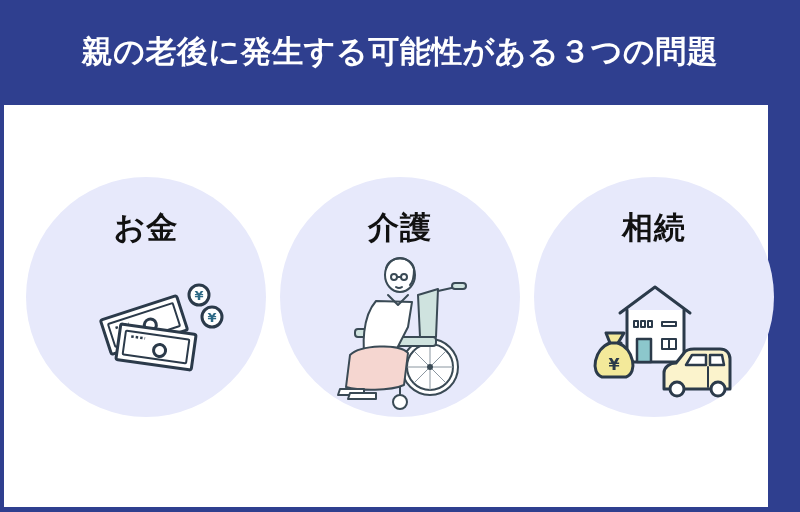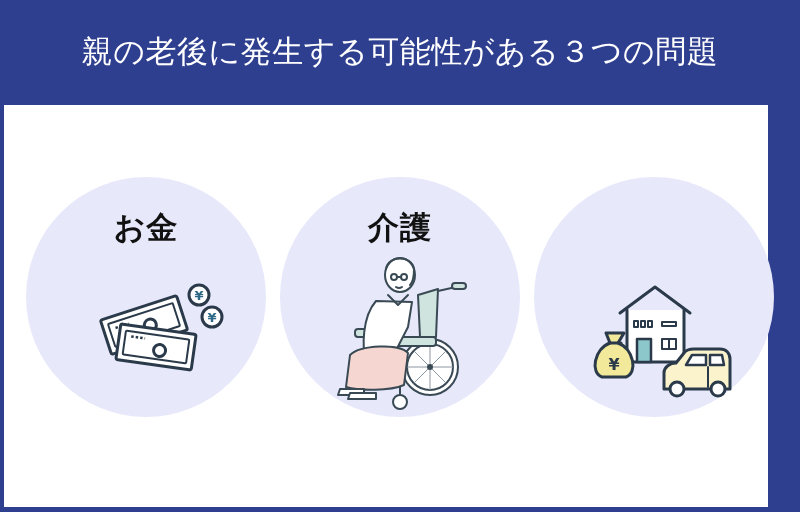--- a/index.html
+++ b/index.html
@@ -7,21 +7,21 @@
       width: 800px; height: 512px; overflow: hidden;
       background: #2f3f8f;
       font-family: "DejaVu Sans", "Liberation Sans", sans-serif;
       position: relative;
     }
     .header {
       position: absolute; left: 0; top: 0; width: 800px; height: 105px;
       display: flex; align-items: center; justify-content: center;
     }
     .title {
-      color: #ffffff; font-size: 31px; font-weight: normal; letter-spacing: 0.5px;
+      color: #ffffff; font-size: 31px; font-weight: bold; letter-spacing: 0.5px;
       margin-top: -2px;
     }
     .panel {
       position: absolute; left: 4px; top: 105px; width: 764px; height: 402px;
       background: #ffffff;
     }
     .circle {
       position: absolute; width: 240px; height: 240px; border-radius: 50%;
       background: #e7e9fb;
       top: 72px;
@@ -111,20 +111,21 @@
         <circle cx="124" cy="100" r="3"></circle>
         <line x1="117" y1="100" x2="121" y2="100"></line>
         <path d="M116 110 Q 119 112 122 110"></path>
 
         <path d="M108 118 L 118 128 L 128 118"></path>
       </g>
     </svg>
   </div>
 
   <div class="circle" style="left:530px;">
+    <div class="label">相続</div>
     <svg class="illus" viewBox="0 0 240 240">
       <g stroke="#2b3a4a" stroke-width="3" fill="none" stroke-linejoin="round" stroke-linecap="round">
 
         <path d="M93 133 L 93 185 L 150 185 L 150 133" fill="#ffffff"></path>
         <path d="M86 136 L 121 110 L 156 136"></path>
         <rect x="100" y="144" width="4" height="6" stroke-width="2"></rect>
         <rect x="107" y="144" width="4" height="6" stroke-width="2"></rect>
         <rect x="114" y="144" width="4" height="6" stroke-width="2"></rect>
         <rect x="128" y="145" width="14" height="4" stroke-width="2"></rect>
         <rect x="103" y="162" width="14" height="23" fill="#8cc7cc" stroke-width="2.5"></rect>

